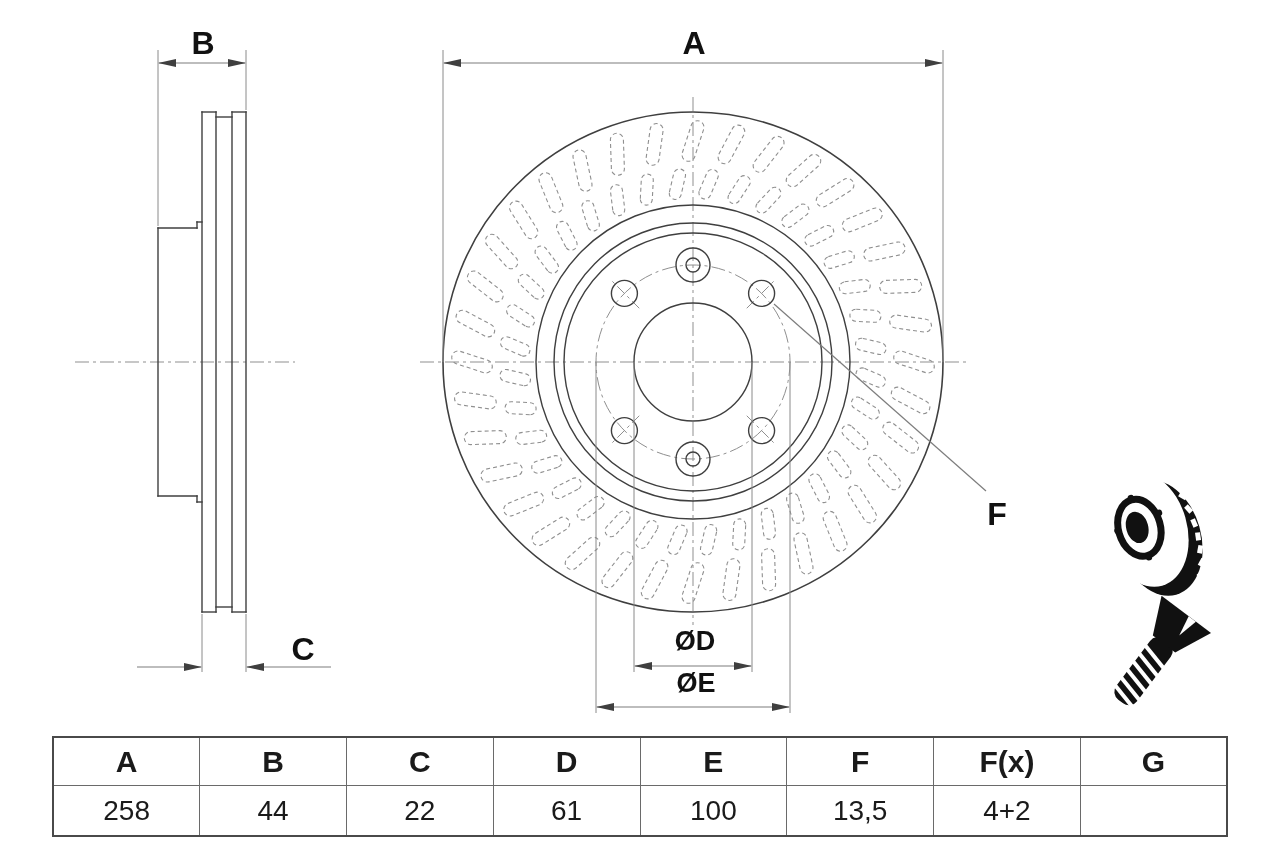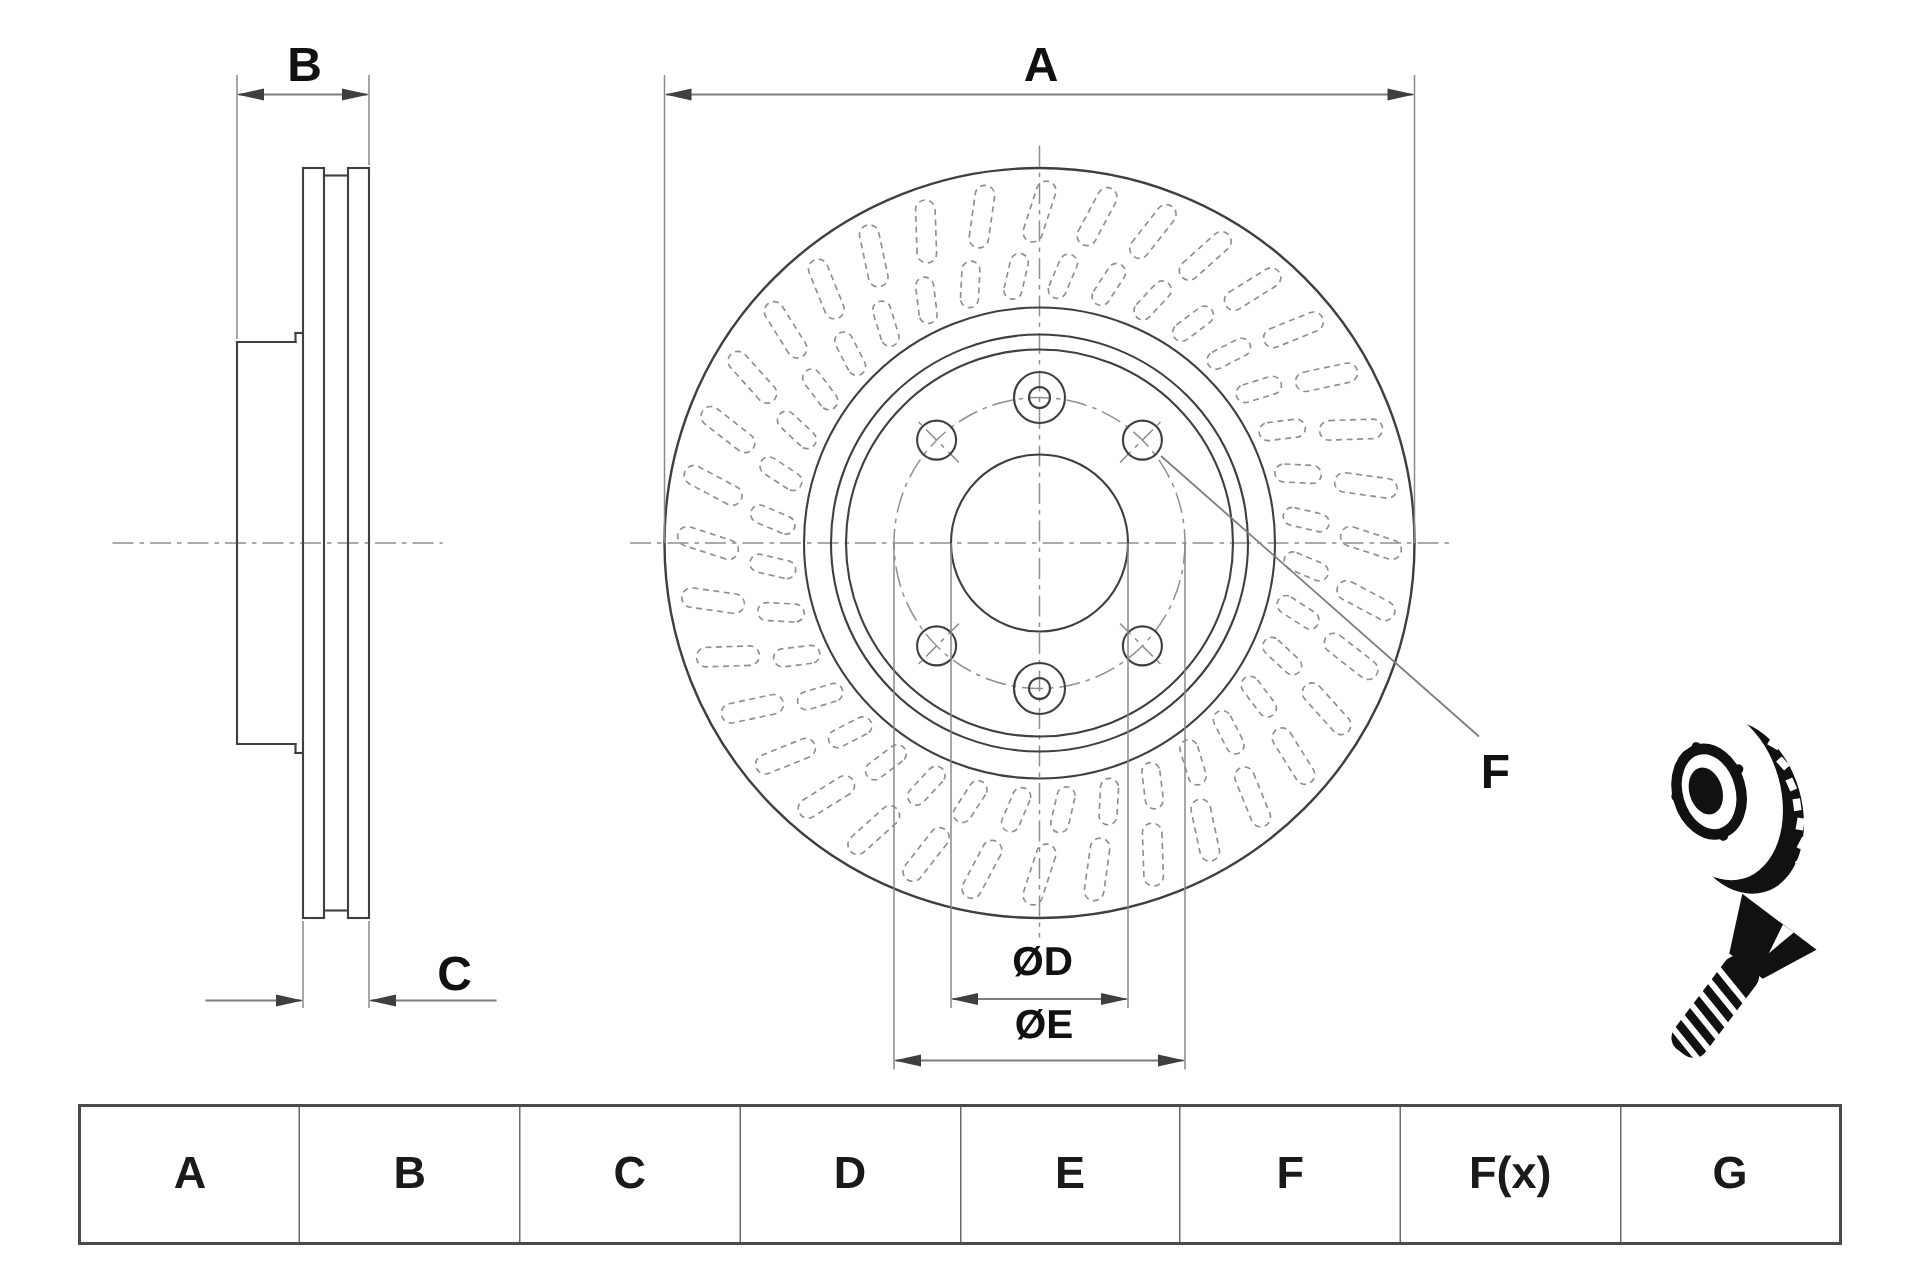--- a/index.html
+++ b/index.html
@@ -241,16 +241,26 @@
         <tr class="hdr">
     <td>A</td>
     <td>B</td>
     <td>C</td>
     <td>D</td>
     <td>E</td>
     <td>F</td>
     <td>F(x)</td>
     <td>G</td>
   </tr>
+  <tr class="val">
+    <td>258</td>
+    <td>44</td>
+    <td>22</td>
+    <td>61</td>
+    <td>100</td>
+    <td>13,5</td>
+    <td>4+2</td>
+    <td></td>
+  </tr>
 </tbody>
     </table>
 
 </div>
 
 </body></html>

